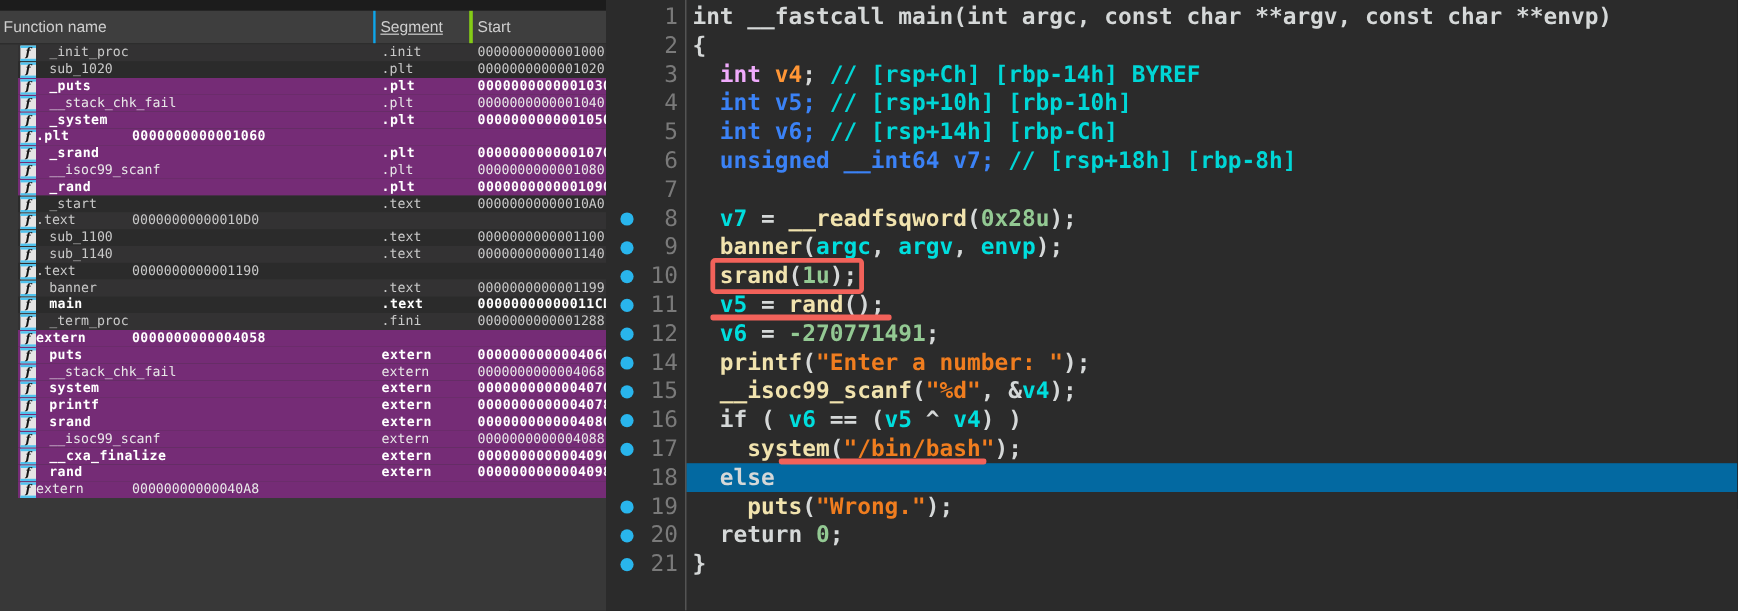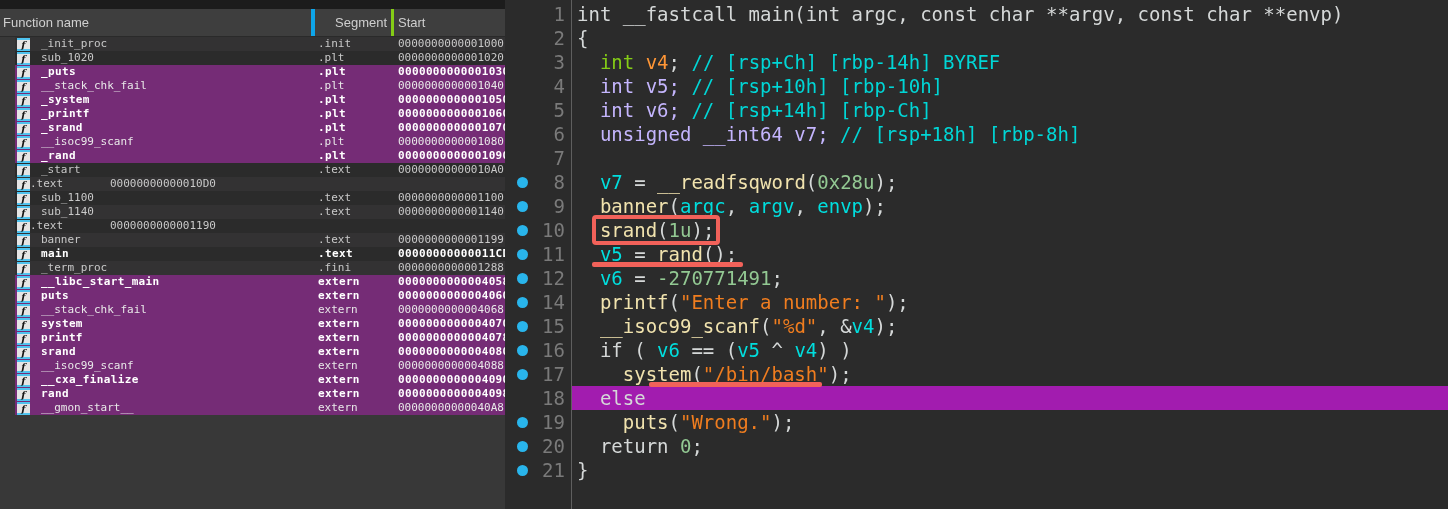--- a/index.html
+++ b/index.html
@@ -12,21 +12,21 @@
 
   
   .left-panel { width:505px; height:509px; display:flex; flex-direction:column; background:#383838; overflow:hidden; }
   .top-strip { height:9px; background:#1c1c1c; flex:none; }
   .list-header {
     height:28px; flex:none; background:#3e3e3e; color:#cfcfcf;
     font-family:"Liberation Sans", sans-serif; font-size:13px;
     display:flex; align-items:center; position:relative; border-bottom:1px solid #2a2a2a;
   }
   .list-header .h-name { padding-left:3px; width:311px; }
-  .list-header .h-seg  { width:80px; padding-left:20px; border-left:4px solid #0ea5e9; height:100%; display:flex; align-items:center; }
+  .list-header .h-seg  { width:80px; padding-left:4px; border-left:2px solid #0ea5e9; height:100%; display:flex; align-items:center;text-decoration:underline; }
   .list-header .h-start{ flex:1; padding-left:4px; border-left:3px solid #84cc16; height:100%; display:flex; align-items:center; }
   .list-body { flex:1; background:#383838; overflow:hidden; }
   .frow {
     height:14px; margin-left:15px; display:flex; align-items:center;
     font-size:11px; line-height:14px; color:#c9c9c9; white-space:nowrap; overflow:hidden;
     padding-left:2px;
   }
   .frow.even { background:#333233; }
   .frow.odd  { background:#2b2b2b; }
   .frow.hl   { background:var(--highlight-purple, #752c76); color:#e9e9e9; }
@@ -42,31 +42,31 @@
   .fstart{ flex:1; overflow:hidden; }
 
   
   .right-panel { flex:1; height:509px; position:relative; background:var(--bg,#2b2b2b); overflow:hidden; }
   .gutter-sep { position:absolute; left:66px; top:0; width:1px; height:509px; background:#5f5f5f; }
   .code-lines { position:absolute; top:2px; left:0; width:100%; }
   .cline { display:flex; height:24px; line-height:24px; font-size:19px; white-space:pre; }
   .cgutter { flex:none; width:67px; position:relative; color:var(--linenum,#7a7a7a); }
   .cdot { position:absolute; left:12px; top:7px; width:11px; height:11px; border-radius:50%; background:var(--dot-blue,#29b5ec); }
   .cnum { position:absolute; right:7px; top:0; }
-  .ccode { flex:1; padding-left:5px; overflow:hidden; }
-  .cline.cur .ccode { background:#a21caf; }
+  .ccode { flex:1; padding-left:5px; overflow:hidden;font-weight:bold; }
+  .cline.cur .ccode { background:#0369a1; }
 
   .tk-w { color:#d5d8d8; }
-  .tk-d { color:#c4b5fd; }
+  .tk-d { color:#3b82f6; }
   .tk-v { color:var(--variable-cyan,#00dede); }
   .tk-c { color:var(--comment-cyan,#00d6d6); }
   .tk-f { color:var(--function-cream,#f1e3ae); }
   .tk-n { color:var(--number-green,#93c993); }
   .tk-s { color:var(--string-orange,#f07d1f); }
-  .tk-y { color:#84cc16; }
+  .tk-y { color:#f0abfc; }
   .tk-o { color:#ff9636; }
 
   .ann { position:absolute; pointer-events:none; }
   .ann.box { border:4px solid var(--annotation-red,#f2625a); border-radius:4px; background:transparent; }
   .ann.underline { background:var(--annotation-red,#f2625a); border-radius:2px; }
 </style>
 </head>
 <body>
 
 <div class="app">
@@ -104,21 +104,20 @@
           <span class="fstart">0000000000001040</span>
         </div>
         <div class="frow hl bold">
           <span class="ficon">f</span>
           <span class="fname">_system</span>
           <span class="fseg">.plt</span>
           <span class="fstart">0000000000001050</span>
         </div>
         <div class="frow hl bold">
           <span class="ficon">f</span>
-          <span class="fname">_printf</span>
           <span class="fseg">.plt</span>
           <span class="fstart">0000000000001060</span>
         </div>
         <div class="frow hl bold">
           <span class="ficon">f</span>
           <span class="fname">_srand</span>
           <span class="fseg">.plt</span>
           <span class="fstart">0000000000001070</span>
         </div>
         <div class="frow hl">
@@ -174,21 +173,20 @@
           <span class="fstart">00000000000011CD</span>
         </div>
         <div class="frow even">
           <span class="ficon">f</span>
           <span class="fname">_term_proc</span>
           <span class="fseg">.fini</span>
           <span class="fstart">0000000000001288</span>
         </div>
         <div class="frow hl bold">
           <span class="ficon">f</span>
-          <span class="fname">__libc_start_main</span>
           <span class="fseg">extern</span>
           <span class="fstart">0000000000004058</span>
         </div>
         <div class="frow hl bold">
           <span class="ficon">f</span>
           <span class="fname">puts</span>
           <span class="fseg">extern</span>
           <span class="fstart">0000000000004060</span>
         </div>
         <div class="frow hl">
@@ -228,21 +226,20 @@
           <span class="fstart">0000000000004090</span>
         </div>
         <div class="frow hl bold">
           <span class="ficon">f</span>
           <span class="fname">rand</span>
           <span class="fseg">extern</span>
           <span class="fstart">0000000000004098</span>
         </div>
         <div class="frow hl">
           <span class="ficon">f</span>
-          <span class="fname">__gmon_start__</span>
           <span class="fseg">extern</span>
           <span class="fstart">00000000000040A8</span>
         </div>
       </div>
   </div>
 
   <div class="right-panel">
     <div class="code-lines">
         <div class="cline"><div class="cgutter"><span class="cnum">1</span></div><div class="ccode"><span class="tk-w">int __fastcall main(int argc, const char **argv, const char **envp)</span></div></div>
         <div class="cline"><div class="cgutter"><span class="cnum">2</span></div><div class="ccode"><span class="tk-w">{</span></div></div>

